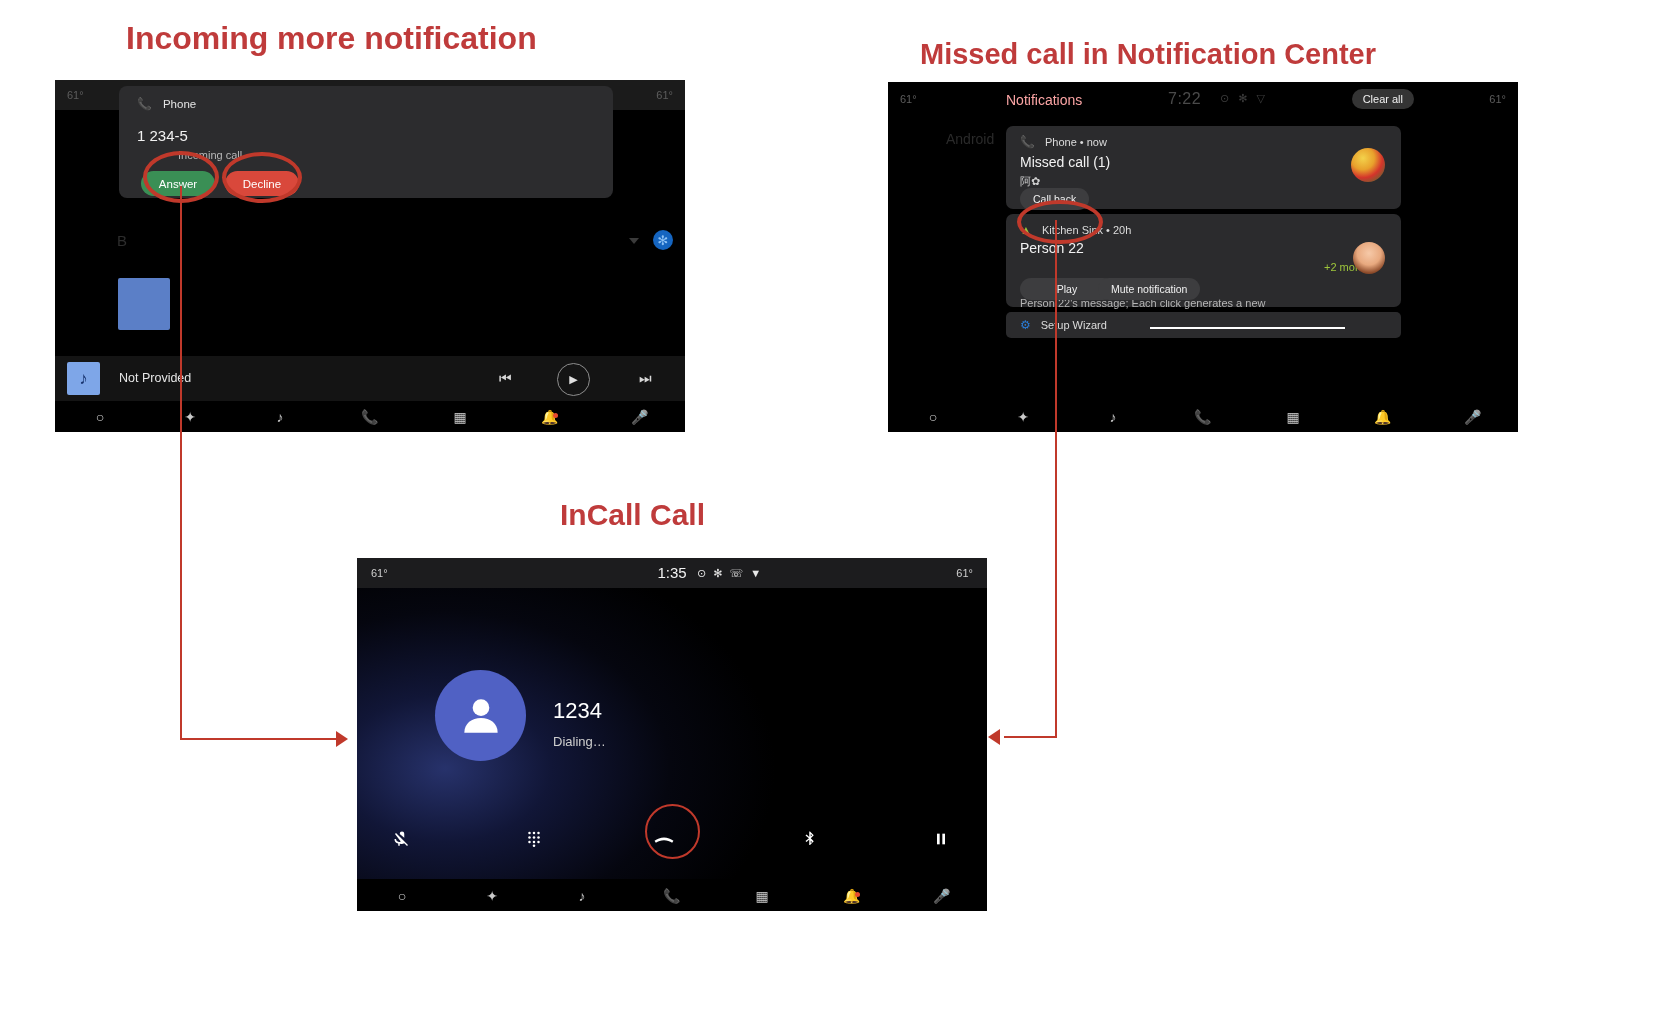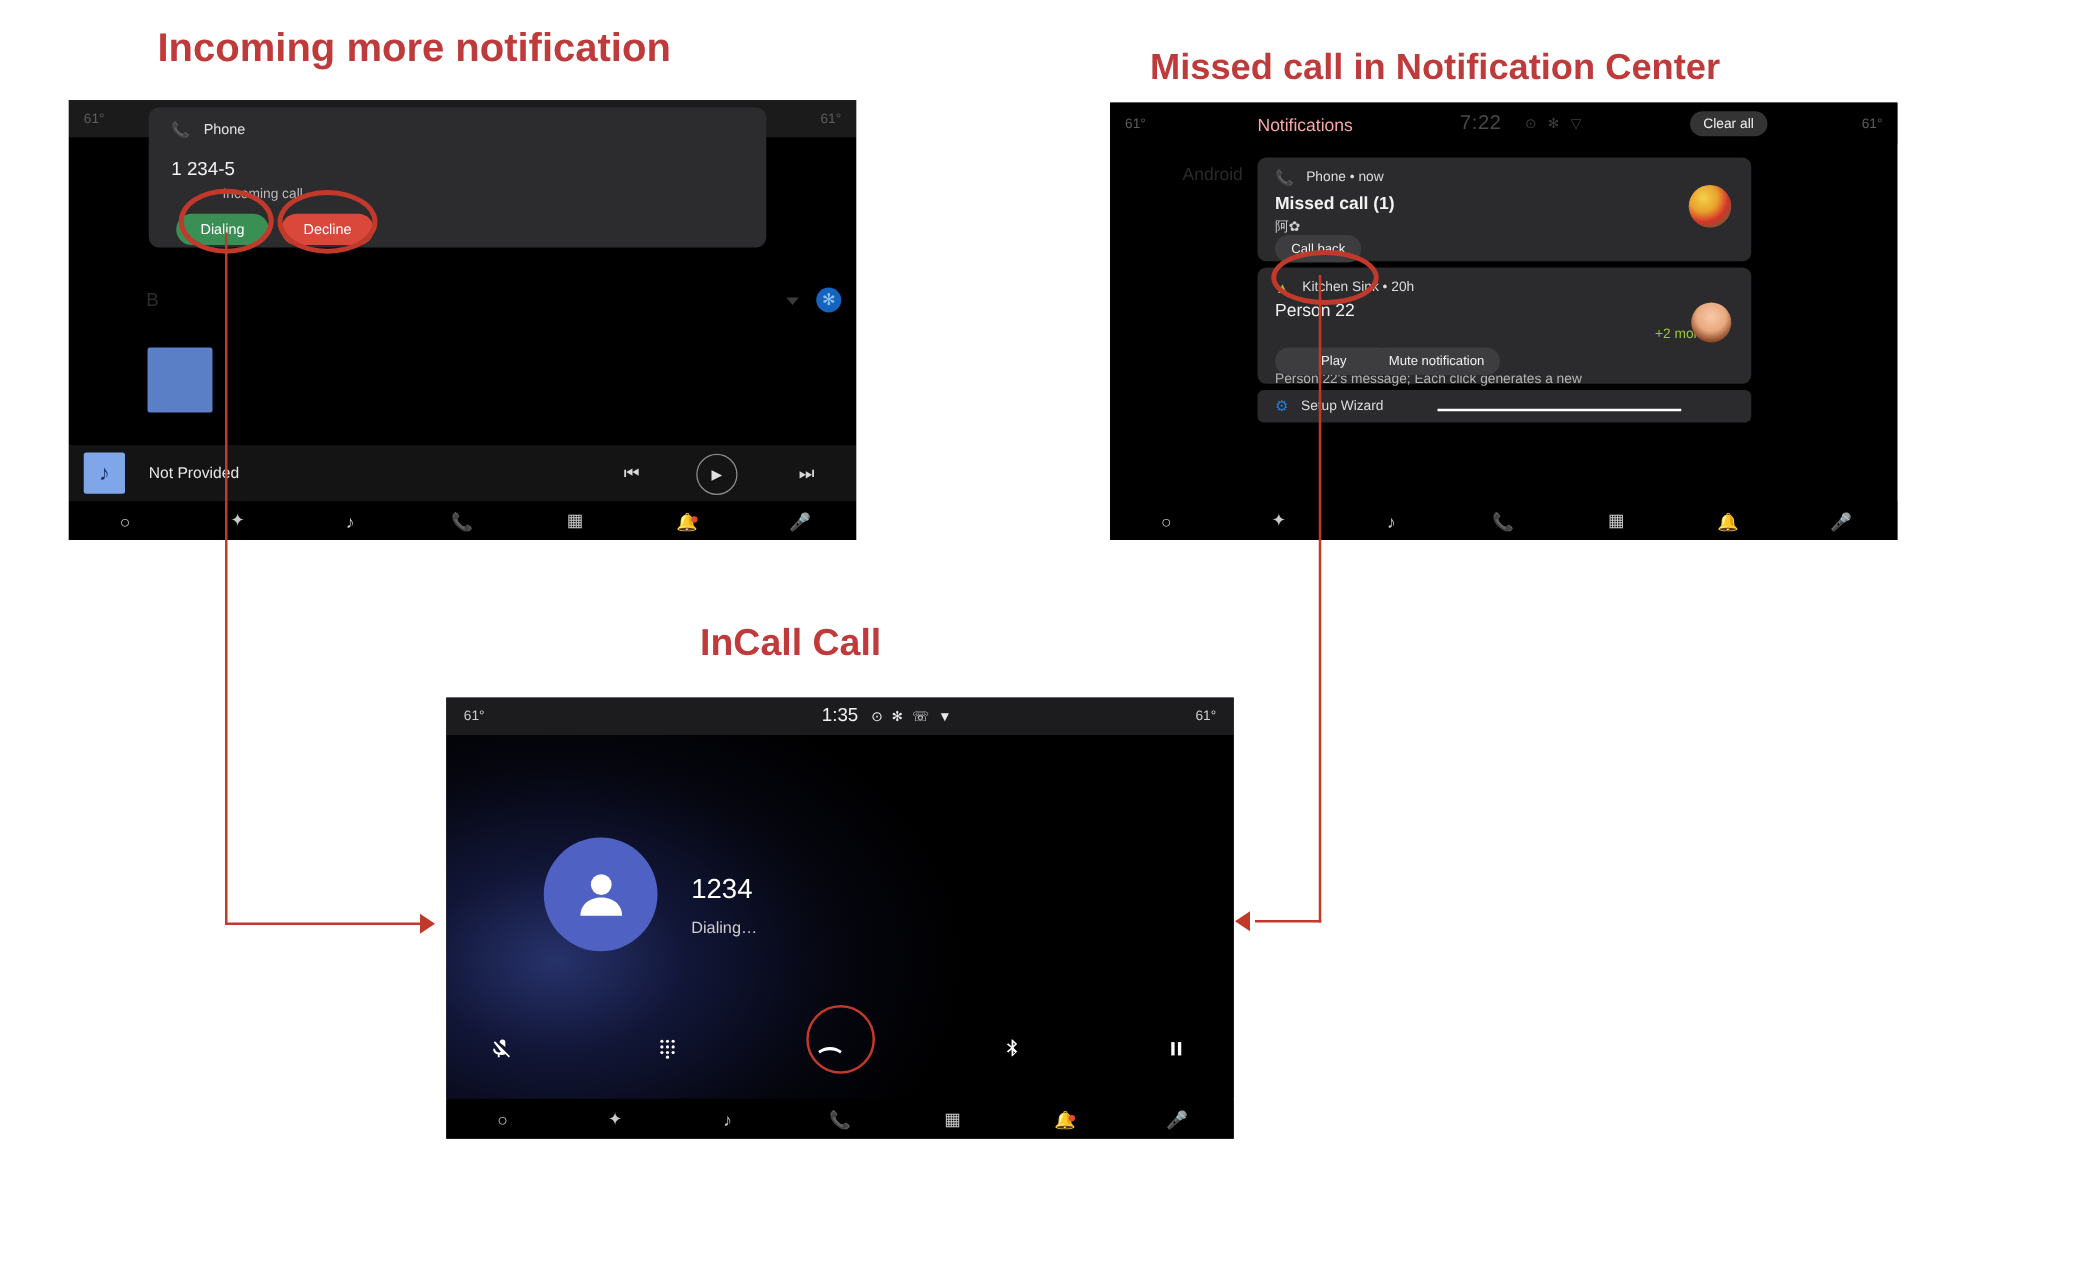--- a/index.html
+++ b/index.html
@@ -83,21 +83,21 @@
   #p2-card-missed{top:44px;height:83px;}
   #p2-card-kitchen{top:132px;height:93px;}
   #p2-card-setup{top:230px;height:26px;border-radius:5px;}
 
   .nc-head{position:absolute;left:14px;top:9px;display:flex;align-items:center;gap:10px;font-size:11px;color:#dcdcdc;}
   .nc-title{position:absolute;left:14px;font-size:14px;color:#f2f2f2;}
   .nc-body{position:absolute;left:14px;font-size:11px;color:#b5b5b5;}
   .nc-action{height:22px;padding:0 13px;border-radius:11px;background:#3d3d3f;color:#f0f0f0;
     font-size:10.5px;display:flex;align-items:center;justify-content:center;}
 
-  #p2-missed-title{top:28px;font-weight:bold;}
+  #p2-missed-title{top:28px;}
   #p2-missed-sub{top:48px;font-size:11px;color:#cfcfcf;}
   #p2-callback{position:absolute;left:14px;top:62px;}
   #p2-missed-avatar{position:absolute;right:16px;top:22px;width:34px;height:34px;border-radius:50%;
     background:radial-gradient(circle at 35% 30%,#f3d24b 0%,#e8a12c 35%,#d4342b 60%,#2e7d32 100%);}
 
   #p2-kitchen-title{top:26px;}
   #p2-kitchen-body{top:47px;width:296px;white-space:nowrap;overflow:hidden;margin-top:36px;}
   #p2-kitchen-more{position:absolute;left:318px;top:47px;font-size:11px;color:#9ec63b;}
   #p2-play{position:absolute;left:14px;top:64px;width:68px;}
   #p2-mute{position:absolute;left:92px;top:64px;}
@@ -166,21 +166,21 @@
     <div id="p1-albumart"></div>
   </div>
 
   <div id="p1-hun">
     <div id="p1-hun-head">
       <span style="color:#4d9cf0;font-size:12px;">📞</span>
       <span id="p1-hun-app">Phone</span>
     </div>
     <div id="p1-hun-title">1 234-5</div>
     <div id="p1-hun-sub">Incoming call</div>
-    <div id="p1-answer">Dialing</div>
+    <div id="p1-answer">Answer</div>
     <div id="p1-decline">Decline</div>
   </div>
 
   <div id="p1-media">
     <div id="p1-media-art">♪</div>
     <div id="p1-media-title">Not Provided</div>
     <div class="mediabtn" id="p1-prev">⏮</div>
     <div id="p1-play">▶</div>
     <div class="mediabtn" id="p1-next">⏭</div>
   </div>

